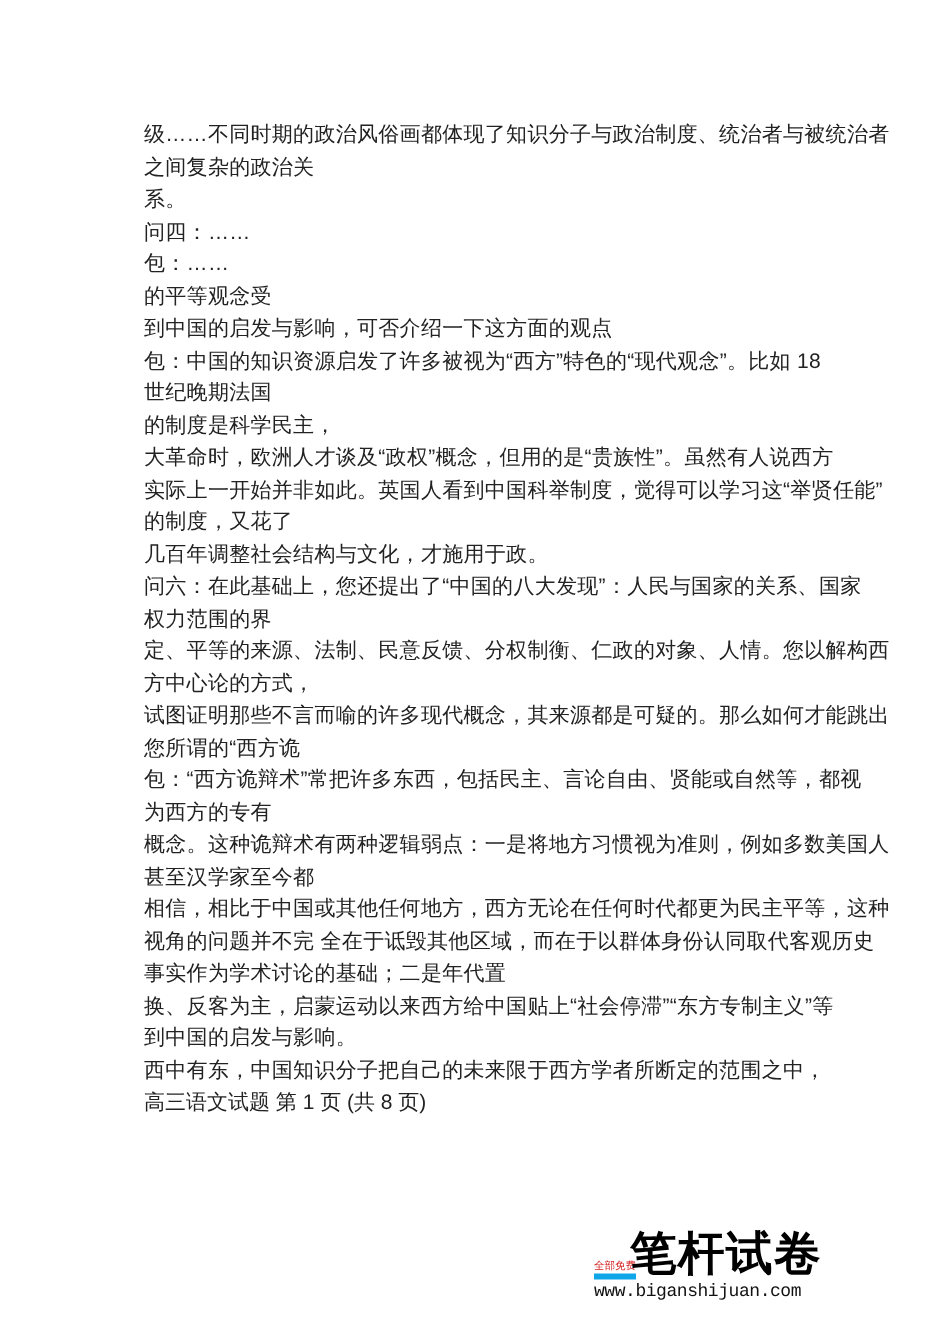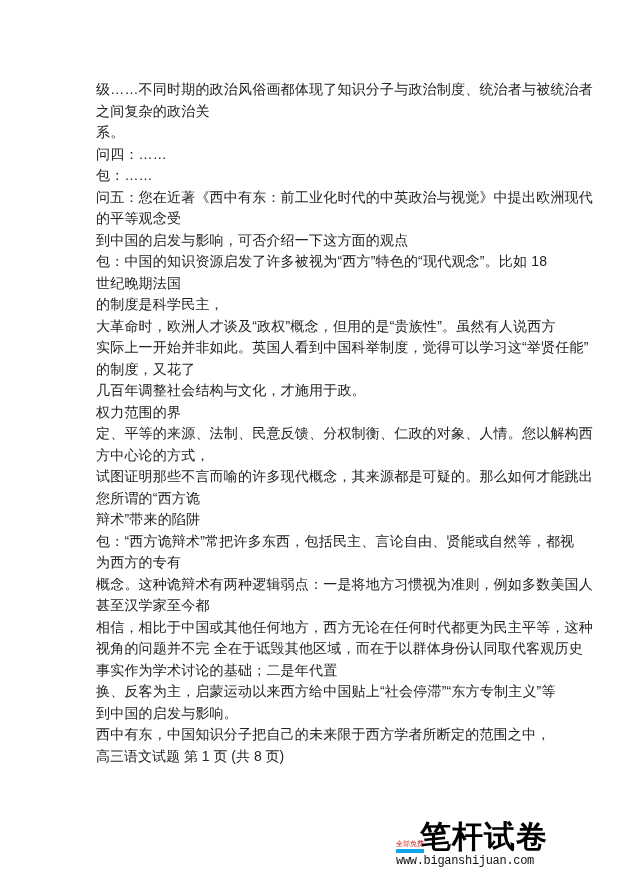--- a/index.html
+++ b/index.html
@@ -30,36 +30,35 @@
 </style>
 </head>
 <body>
 
 <div class="page">
   <span class="line">级……不同时期的政治风俗画都体现了知识分子与政治制度、统治者与被统治者</span>
   <span class="line">之间复杂的政治关</span>
   <span class="line">系。</span>
   <span class="line">问四：……</span>
   <span class="line">包：……</span>
-  <span class="line">问五：您在近著《西中有东：前工业化时代的中英政治与视觉》中提出欧洲现代</span>
   <span class="line">的平等观念受</span>
   <span class="line">到中国的启发与影响，可否介绍一下这方面的观点</span>
   <span class="line">包：中国的知识资源启发了许多被视为“西方”特色的“现代观念”。比如 18</span>
   <span class="line">世纪晚期法国</span>
   <span class="line">的制度是科学民主，</span>
   <span class="line">大革命时，欧洲人才谈及“政权”概念，但用的是“贵族性”。虽然有人说西方</span>
   <span class="line">实际上一开始并非如此。英国人看到中国科举制度，觉得可以学习这“举贤任能”</span>
   <span class="line">的制度，又花了</span>
   <span class="line">几百年调整社会结构与文化，才施用于政。</span>
+  <span class="line">问六：在此基础上，您还提出了“中国的八大发现”：人民与国家的关系、国家</span>
   <span class="line">权力范围的界</span>
   <span class="line">定、平等的来源、法制、民意反馈、分权制衡、仁政的对象、人情。您以解构西</span>
   <span class="line">方中心论的方式，</span>
   <span class="line">试图证明那些不言而喻的许多现代概念，其来源都是可疑的。那么如何才能跳出</span>
   <span class="line">您所谓的“西方诡</span>
-  <span class="line">辩术”带来的陷阱</span>
   <span class="line">包：“西方诡辩术”常把许多东西，包括民主、言论自由、贤能或自然等，都视</span>
   <span class="line">为西方的专有</span>
   <span class="line">概念。这种诡辩术有两种逻辑弱点：一是将地方习惯视为准则，例如多数美国人</span>
   <span class="line">甚至汉学家至今都</span>
   <span class="line">相信，相比于中国或其他任何地方，西方无论在任何时代都更为民主平等，这种</span>
   <span class="line">视角的问题并不完  全在于诋毁其他区域，而在于以群体身份认同取代客观历史</span>
   <span class="line">事实作为学术讨论的基础；二是年代置</span>
   <span class="line">换、反客为主，启蒙运动以来西方给中国贴上“社会停滞”“东方专制主义”等</span>
   <span class="line">到中国的启发与影响。</span>
   <span class="line">西中有东，中国知识分子把自己的未来限于西方学者所断定的范围之中，</span>

